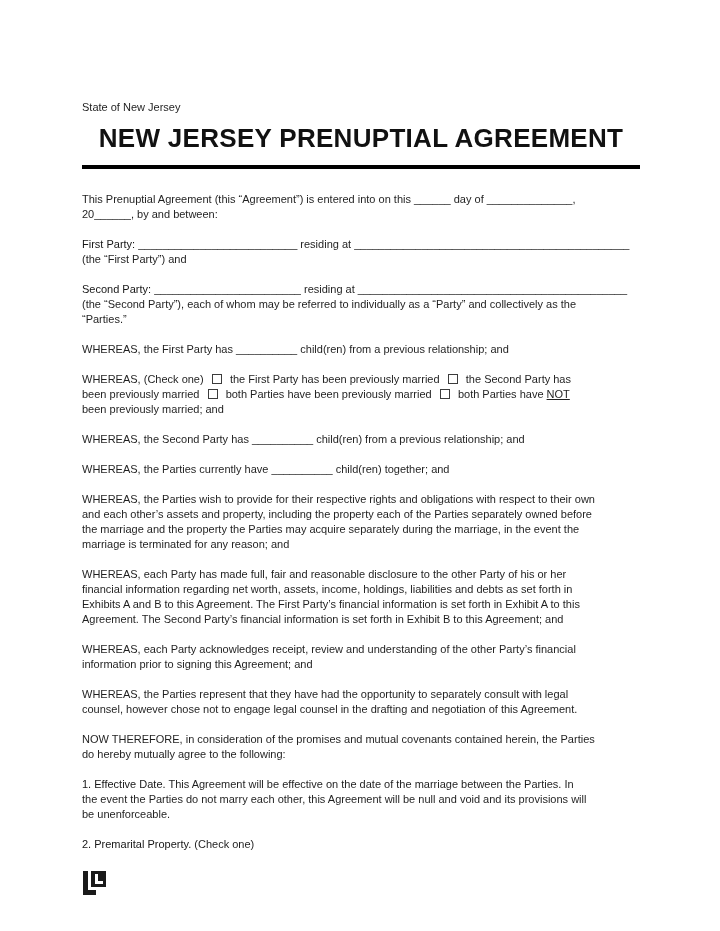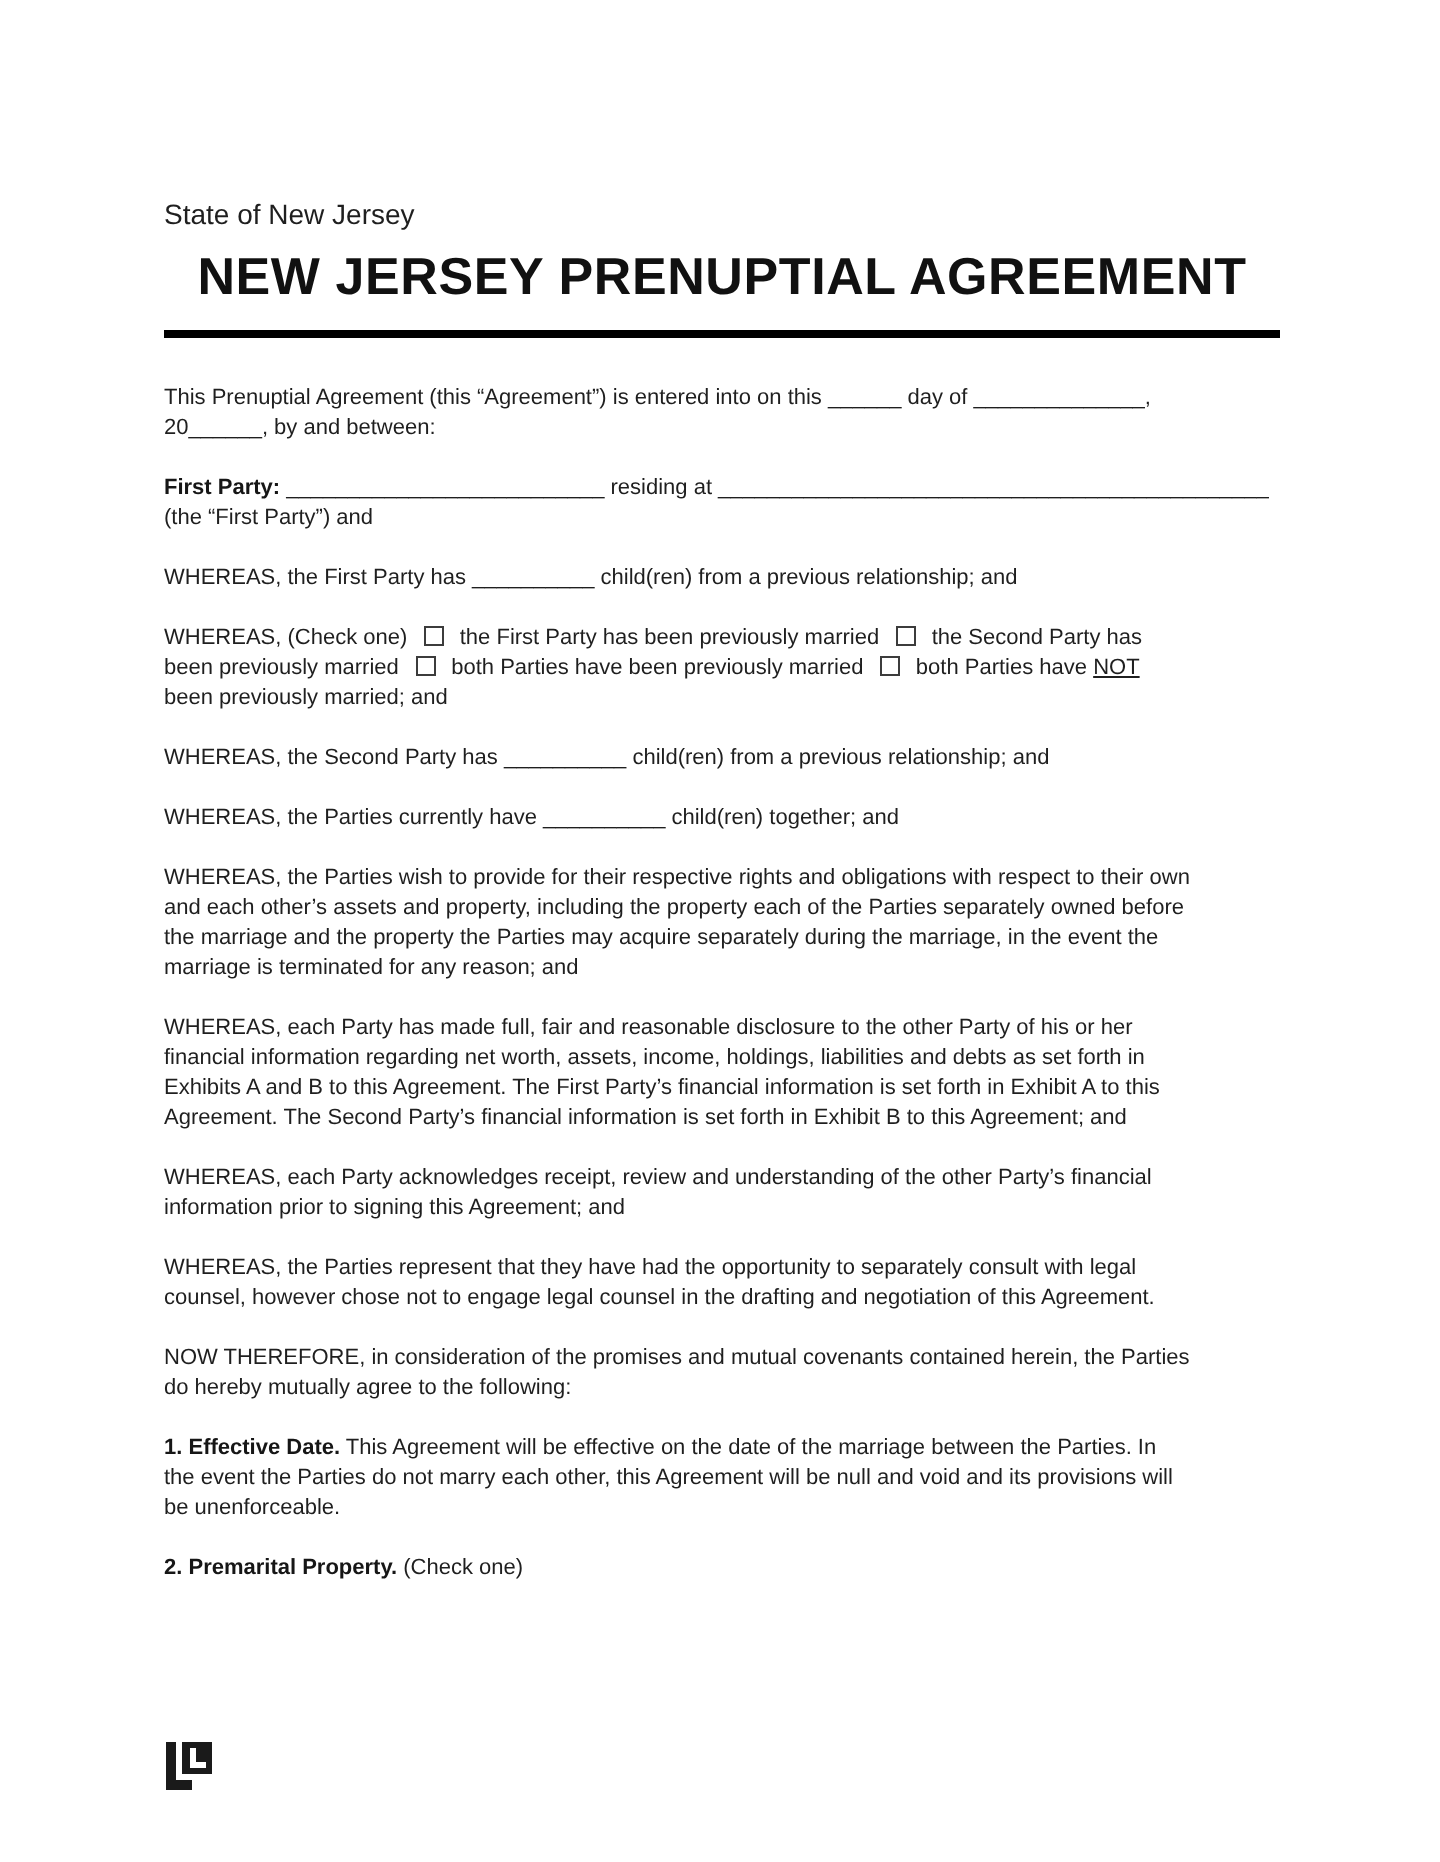--- a/index.html
+++ b/index.html
@@ -12,21 +12,21 @@
     color: #1f1f1f;
     overflow: hidden;
   }
   .content {
     position: absolute;
     left: 82px;
     top: 100px;
     width: 580px;
   }
   .state-label {
-    font-size: 14px;
+    font-size: 11px;
     line-height: 14px;
     margin: 0 0 9px 0;
     white-space: pre-wrap;
   }
   .doc-title {
     width: 558px;
     font-size: 26px;
     line-height: 30px;
     font-weight: bold;
     color: #111111;
@@ -40,21 +40,21 @@
     height: 4px;
     background: #000000;
     margin: 0 0 23px 0;
   }
   .para {
     font-size: 11px;
     line-height: 15px;
     margin: 0 0 15px 0;
     white-space: pre-wrap;
   }
-  .b { font-weight: bold; color: #161616; }
+  .b { font-weight: normal; color: #161616; }
   .u { text-decoration: underline; }
   .checkbox {
     display: inline-block;
     width: 8px;
     height: 8px;
     border: 1px solid #3c3c3c;
     margin: 0 2px;
     vertical-align: -1px;
     background: #ffffff;
   }
@@ -82,20 +82,23 @@
     <h1 class="doc-title">NEW JERSEY PRENUPTIAL AGREEMENT</h1>
 
     <div class="title-rule"></div>
 
     <p class="para">This Prenuptial Agreement (this “Agreement”) is entered into on this ______ day of ______________,
 20______, by and between:</p>
 
     <p class="para"><span class="b">First Party:</span><span> __________________________ residing at _____________________________________________
 (the “First Party”) and</span></p>
 
+    <p class="para"><span class="b">Second Party:</span><span> ________________________ residing at ____________________________________________
+(the “Second Party”), each of whom may be referred to individually as a “Party” and collectively as the
+“Parties.”</span></p>
 
 
     <p class="para">WHEREAS, the First Party has __________ child(ren) from a previous relationship; and</p>
 
     <p class="para"><span>WHEREAS, (Check one)  </span><span class="checkbox"></span><span>  the First Party has been previously married  </span><span class="checkbox"></span><span>  the Second Party has
 been previously married  </span><span class="checkbox"></span><span>  both Parties have been previously married  </span><span class="checkbox"></span><span>  both Parties have </span><span class="u">NOT</span><span>
 been previously married; and</span></p>
 
     <p class="para">WHEREAS, the Second Party has __________ child(ren) from a previous relationship; and</p>
 

